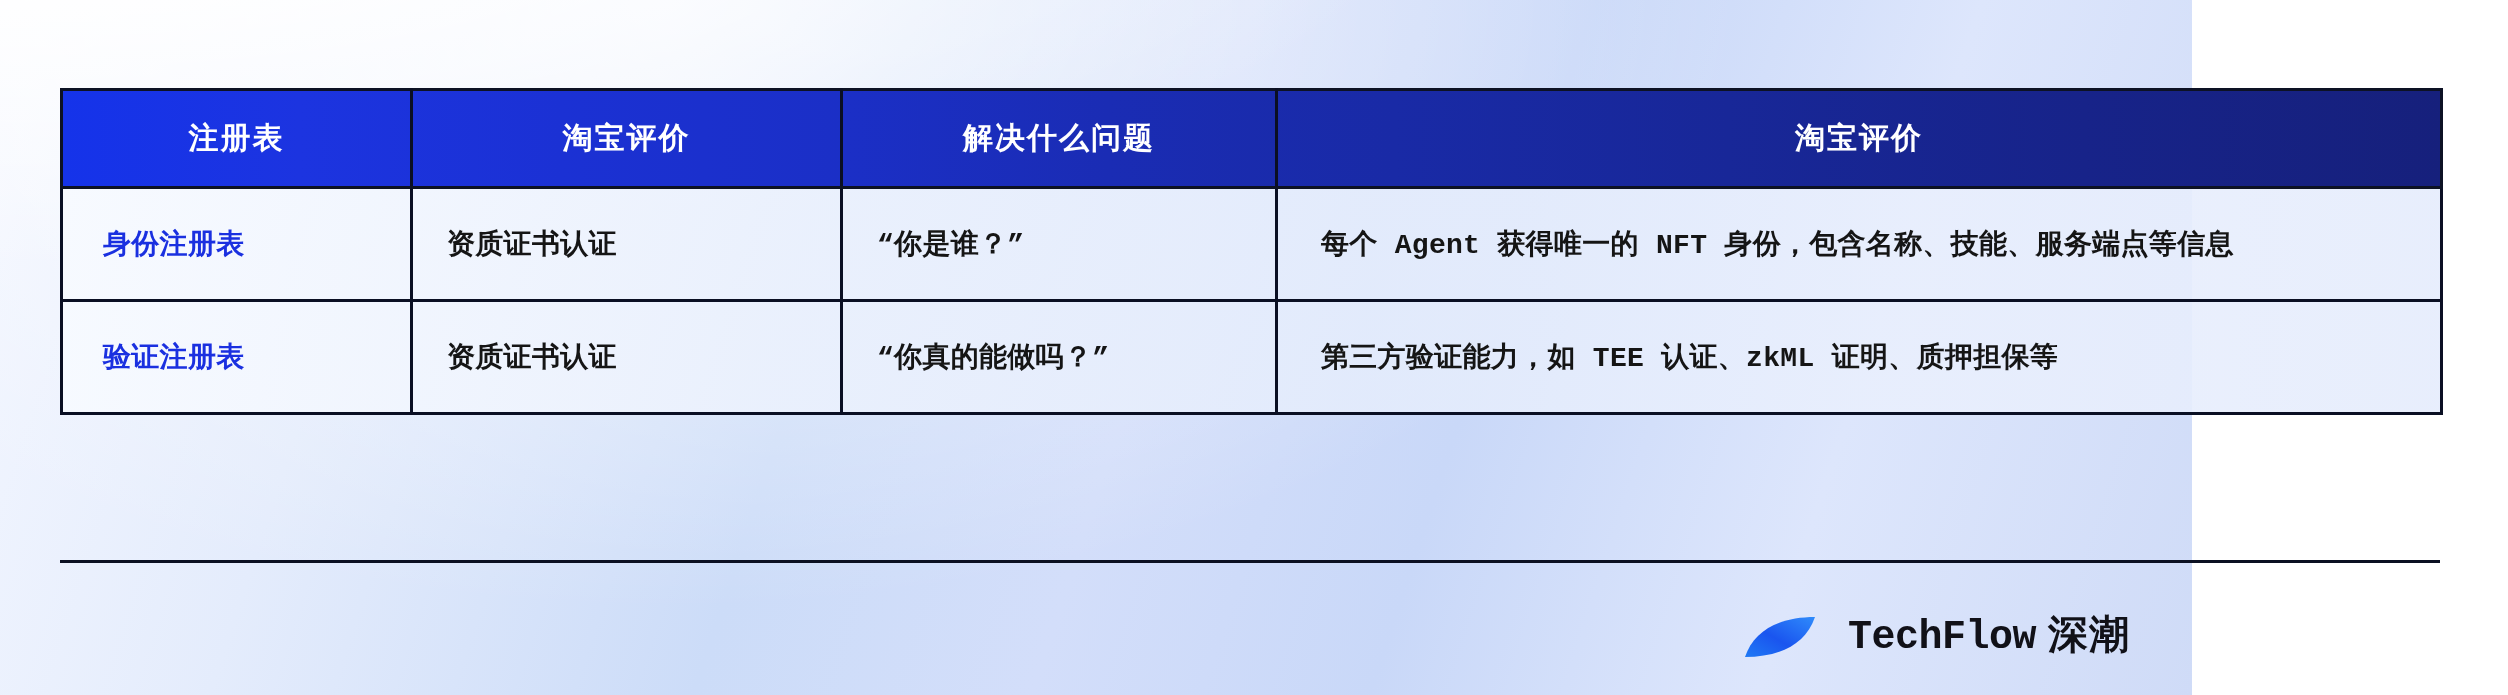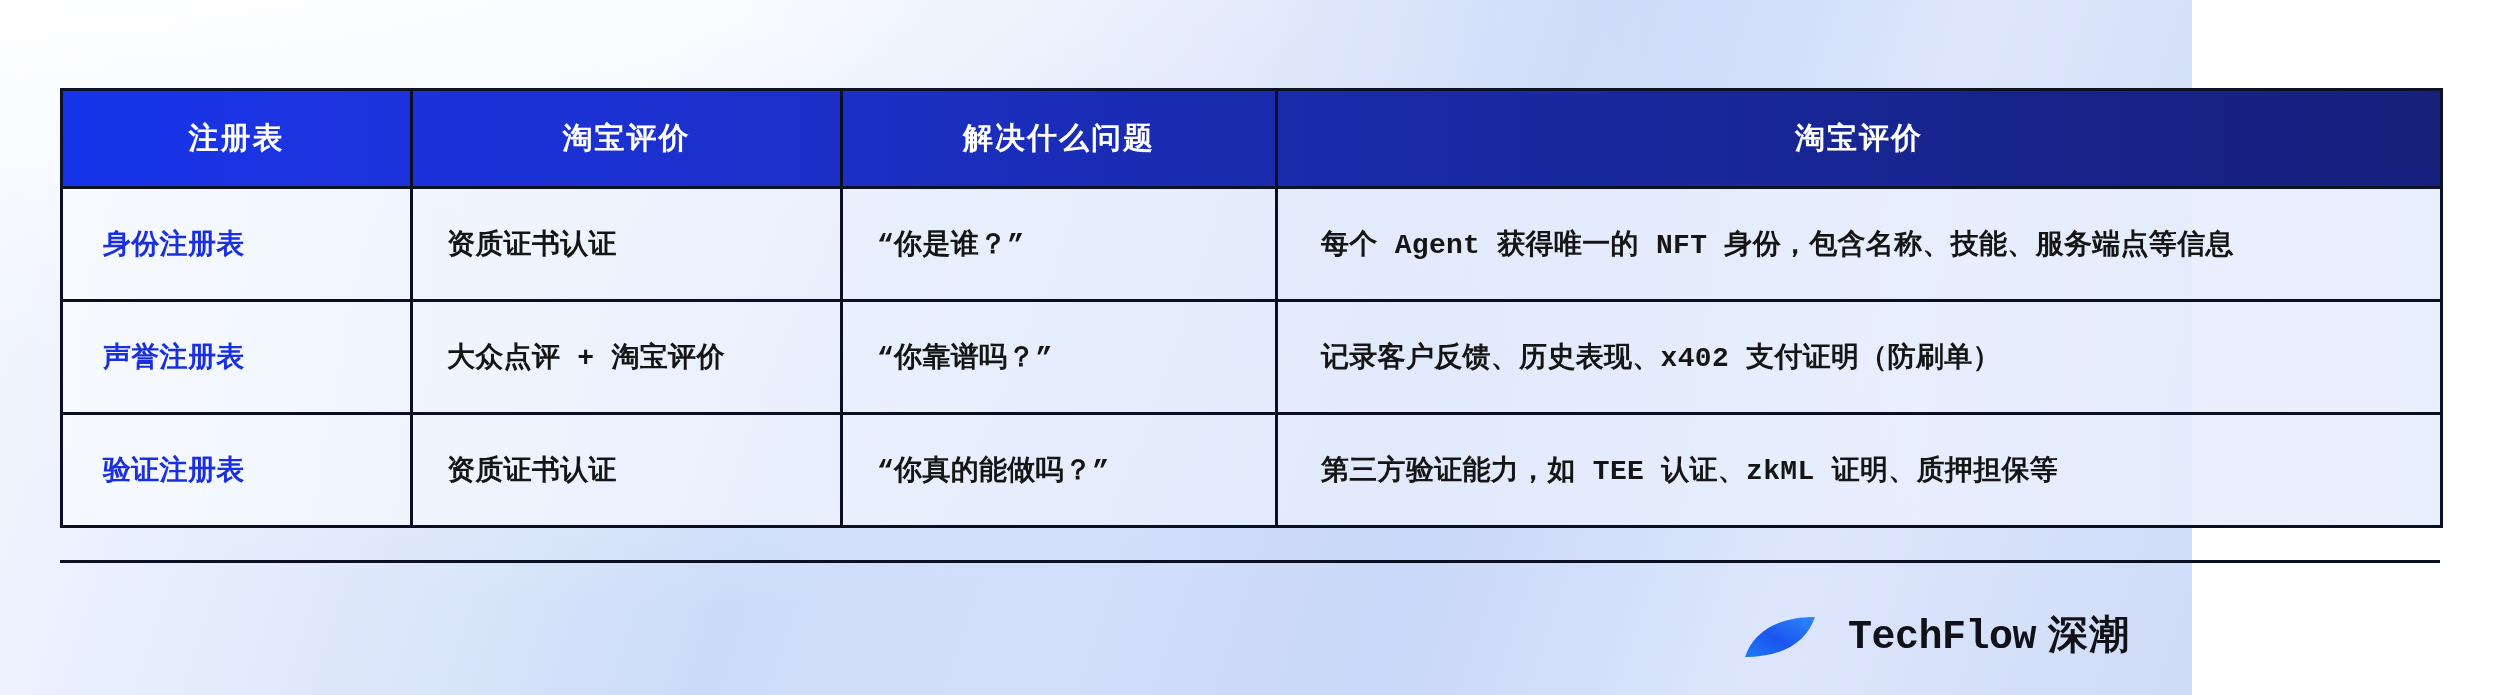--- a/index.html
+++ b/index.html
@@ -164,26 +164,20 @@
       </tr>
     </thead>
     <tbody>
       <tr>
         <td class="col-name">身份注册表</td>
         <td class="col-analogy">资质证书认证</td>
         <td class="col-problem">“你是谁？”</td>
         <td class="col-feature">每个 Agent 获得唯一的 NFT 身份，包含名称、技能、服务端点等信息</td>
       </tr>
       <tr>
-        <td class="col-name">声誉注册表</td>
-        <td class="col-analogy">大众点评 + 淘宝评价</td>
-        <td class="col-problem">“你靠谱吗？”</td>
-        <td class="col-feature">记录客户反馈、历史表现、x402 支付证明（防刷单）</td>
-      </tr>
-      <tr>
         <td class="col-name">验证注册表</td>
         <td class="col-analogy">资质证书认证</td>
         <td class="col-problem">“你真的能做吗？”</td>
         <td class="col-feature">第三方验证能力，如 TEE 认证、zkML 证明、质押担保等</td>
       </tr>
     </tbody>
   </table>
 
   <div id="footer-divider"></div>
 

